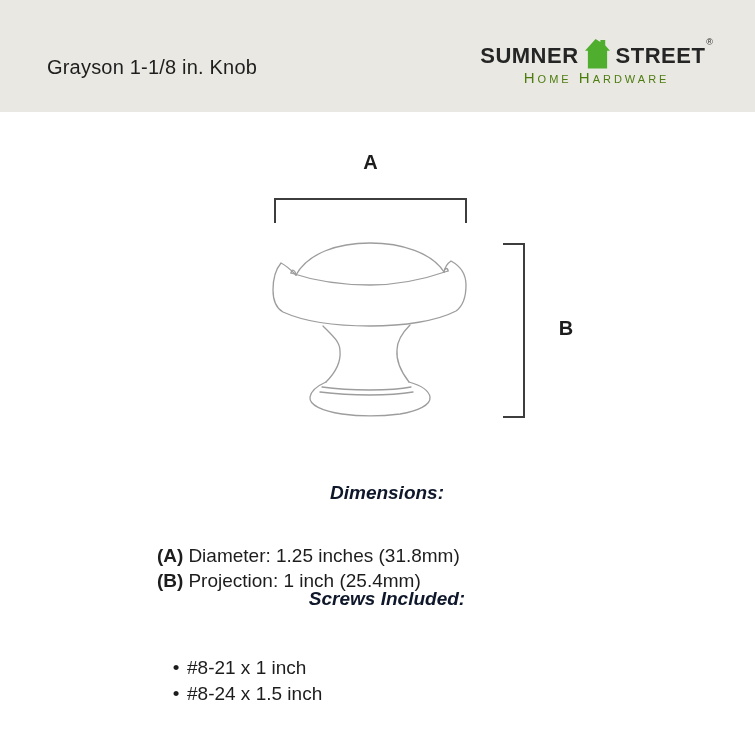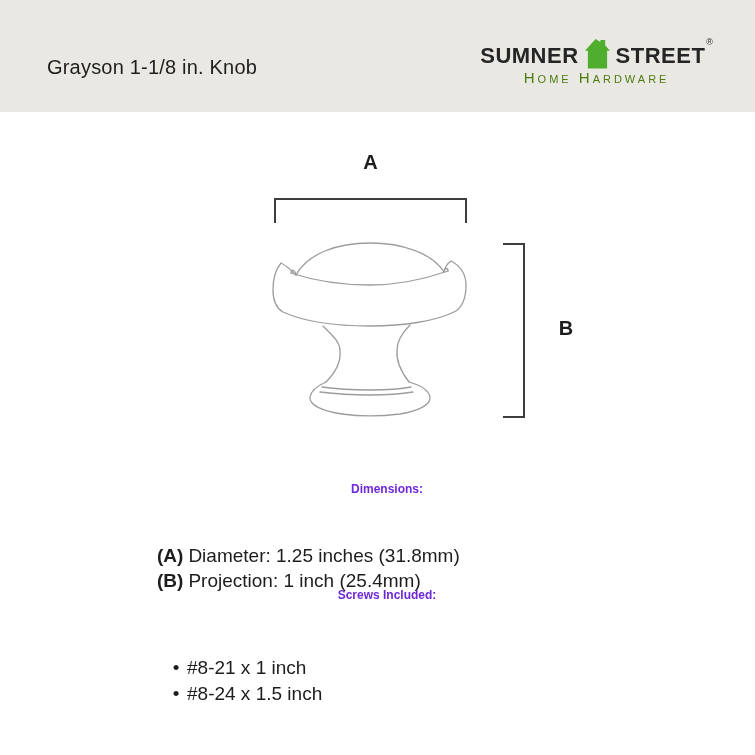--- a/index.html
+++ b/index.html
@@ -106,23 +106,24 @@
     position: absolute;
     left: 260px; top: 230px;
   }
 
   
   .content-heading {
     position: absolute;
     left: 157px;
     width: 460px;
     text-align: center;
-    font-size: 12px;
-    font-weight: bold;
-    color: #6d28d9;
+    font-size: 19px;
+    font-weight: bold;
+    color: #0f172a;
+    font-style: italic;
   }
   .dims-heading { top: 482px; }
   .screws-heading { top: 588px; }
   .dim-lines {
     position: absolute;
     left: 157px; top: 543px;
     font-size: 19px;
     line-height: 25px;
   }
   .dim-line b { font-weight: bold; margin-right: 5px; }

